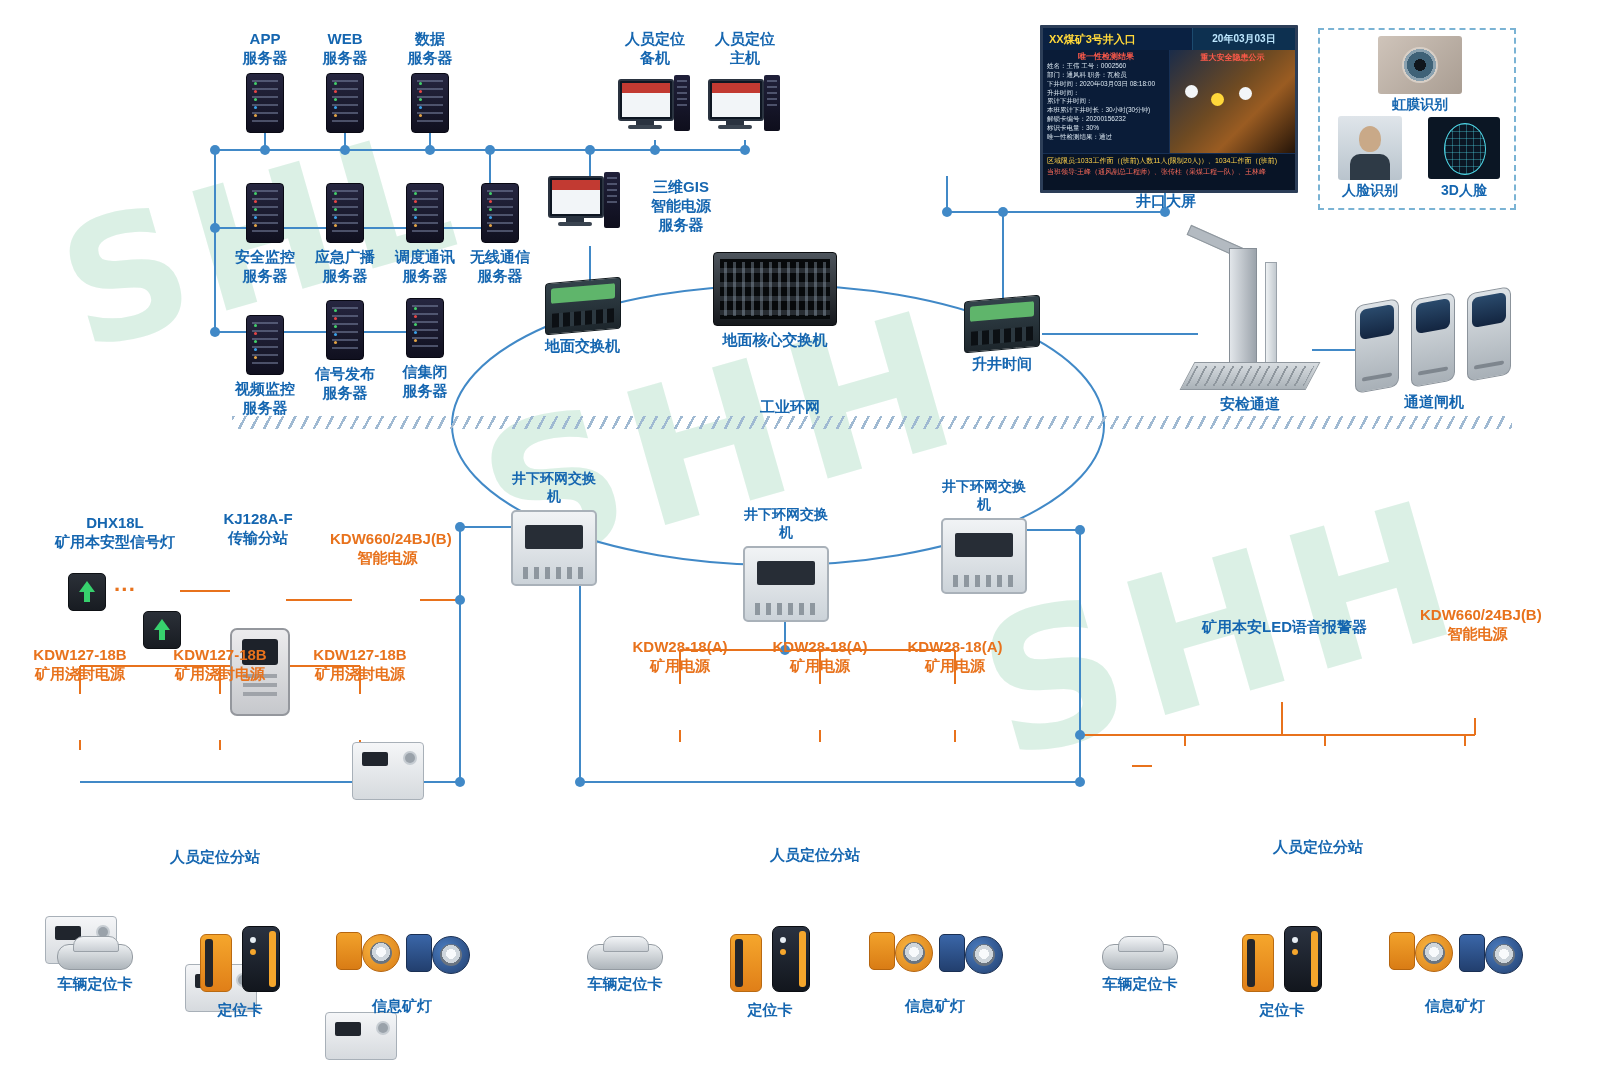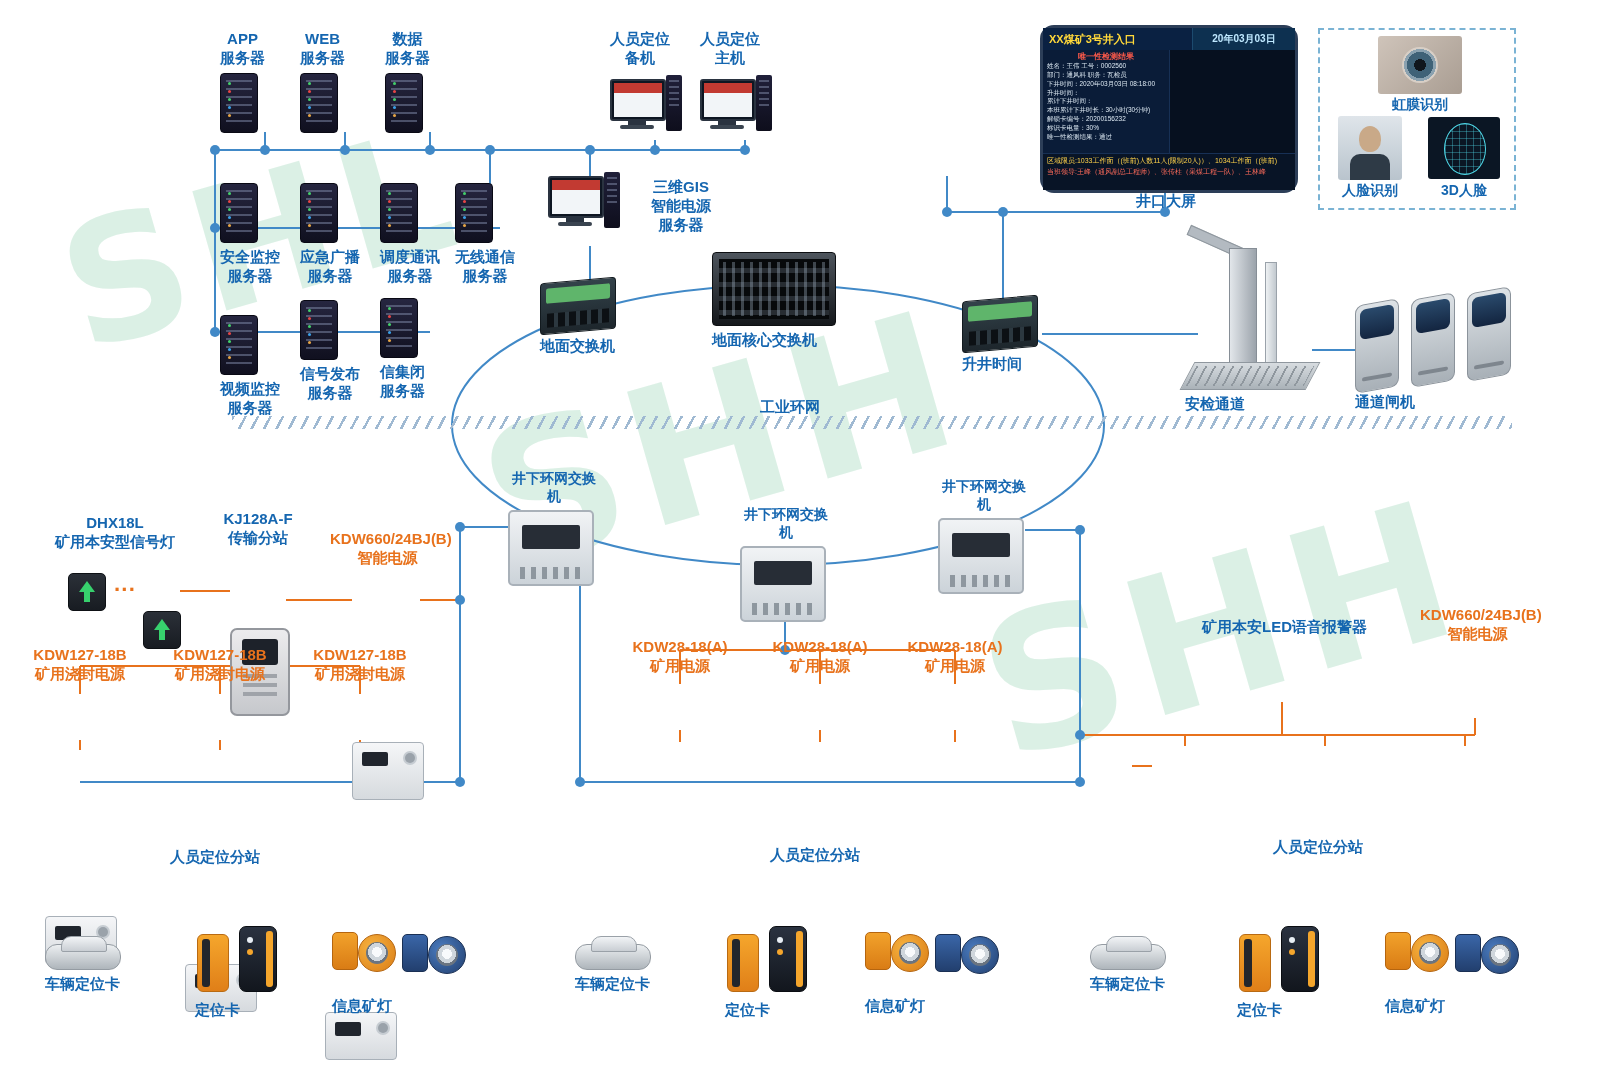--- a/index.html
+++ b/index.html
@@ -6,21 +6,21 @@
   #canvas{position:relative;width:1615px;height:1075px;overflow:hidden;background:#ffffff}
 
   
   .wm{position:absolute;font-weight:bold;color:rgba(124,200,160,.28);transform:rotate(-16deg);
       letter-spacing:10px;pointer-events:none;z-index:0;font-family:"DejaVu Sans",sans-serif}
 
   
   #wires{position:absolute;left:0;top:0;z-index:1}
 
   
-  .node{position:absolute;display:flex;flex-direction:column;align-items:flex-start;gap:5px;z-index:2}
+  .node{position:absolute;display:flex;flex-direction:column;align-items:center;gap:5px;z-index:2}
   .abs{position:absolute;z-index:2}
   .lbl{font-weight:bold;font-size:15px;line-height:1.25;text-align:center;white-space:pre-line}
   .lbl.b{color:#1566b0}
   .lbl.o{color:#e8721c}
   .lbl.sm{font-size:14px}
 
   
   .ic-server{position:relative;width:36px;height:58px;background:linear-gradient(180deg,#262640,#10101f);
              border:1px solid #090914;border-radius:4px}
   .ic-server::before{content:"";position:absolute;left:5px;right:5px;top:6px;bottom:6px;
@@ -136,21 +136,21 @@
   
   .ic-gates{position:relative;width:158px;height:98px}
   .ic-gates .pod{position:absolute;width:42px;height:86px;background:linear-gradient(180deg,#dde2e6,#a8b0b7);
              border:1px solid #8b939b;border-radius:8px;transform:skewY(-10deg)}
   .ic-gates .pod::before{content:"";position:absolute;left:4px;top:4px;right:4px;height:30px;
              background:linear-gradient(180deg,#2a4a6c,#132540);border-radius:6px}
   .ic-gates .pod::after{content:"";position:absolute;left:6px;bottom:10px;right:6px;height:4px;background:#7e868e;border-radius:2px}
 
   
   .screenbox{position:absolute;left:1040px;top:25px;width:252px;height:162px;background:#06101f;border:3px solid #2c3e58;
-             border-radius:14px;display:flex;flex-direction:column;z-index:2}
+             border-radius:1px;display:flex;flex-direction:column;z-index:2}
   .scr-head{display:flex;height:22px;flex:none}
   .scr-title{flex:1.4;background:#0a2142;color:#ffd83a;font-size:11px;font-weight:bold;display:flex;align-items:center;padding-left:6px;white-space:nowrap;overflow:hidden}
   .scr-date{flex:1;background:#0d3050;color:#bfe8ff;font-size:10px;font-weight:bold;display:flex;align-items:center;justify-content:center;border-left:1px solid #1c4a6e;white-space:nowrap}
   .scr-body{flex:1;display:flex;min-height:0}
   .scr-left{width:118px;flex:none;background:#0a1c38;border-right:1px solid #173055;padding:2px 4px;display:flex;flex-direction:column;overflow:hidden}
   .scr-ptitle{color:#ff5a4a;font-size:8px;font-weight:bold;text-align:center;line-height:1.3}
   .scr-line{color:#dce8f2;font-size:6.5px;line-height:1.35;white-space:nowrap;overflow:hidden}
   .scr-photo{flex:1;position:relative;background:linear-gradient(135deg,#1b2c49 0%,#6e4a22 45%,#9a5c22 65%,#241408 100%);overflow:hidden}
   .scr-photo::before{content:"";position:absolute;left:12%;top:34%;width:13px;height:13px;border-radius:50%;
              background:#f2f5f8;box-shadow:26px 8px 0 #ffd83a,54px 2px 0 #f2f5f8}
@@ -320,20 +320,23 @@
         <div class="scr-line">姓名：王伟    工号：0002560</div>
         <div class="scr-line">部门：通风科  职务：瓦检员</div>
         <div class="scr-line">下井时间：2020年03月03日 08:18:00</div>
         <div class="scr-line">升井时间：</div>
         <div class="scr-line">累计下井时间：</div>
         <div class="scr-line">本班累计下井时长：30小时(30分钟)</div>
         <div class="scr-line">解锁卡编号：20200156232</div>
         <div class="scr-line">标识卡电量：30%</div>
         <div class="scr-line">唯一性检测结果：通过</div>
       </div>
+      <div class="scr-photo">
+        <div class="scr-notice">重大安全隐患公示</div>
+      </div>
     </div>
     <div class="scr-foot">
       <div class="scr-f1">区域限员:1033工作面（(班前)人数11人(限制20人)）、1034工作面（(班前)</div>
       <div class="scr-f2">当班领导:王峰（通风副总工程师）、张传柱（采煤工程一队）、王林峰</div>
     </div>
   </div>
   <div class="lbl b abs" style="left:1126px;top:192px;width:80px">井口大屏</div>
 
   <div class="dashed-box">
     <div class="ic-iris" style="left:58px;top:6px"></div>

